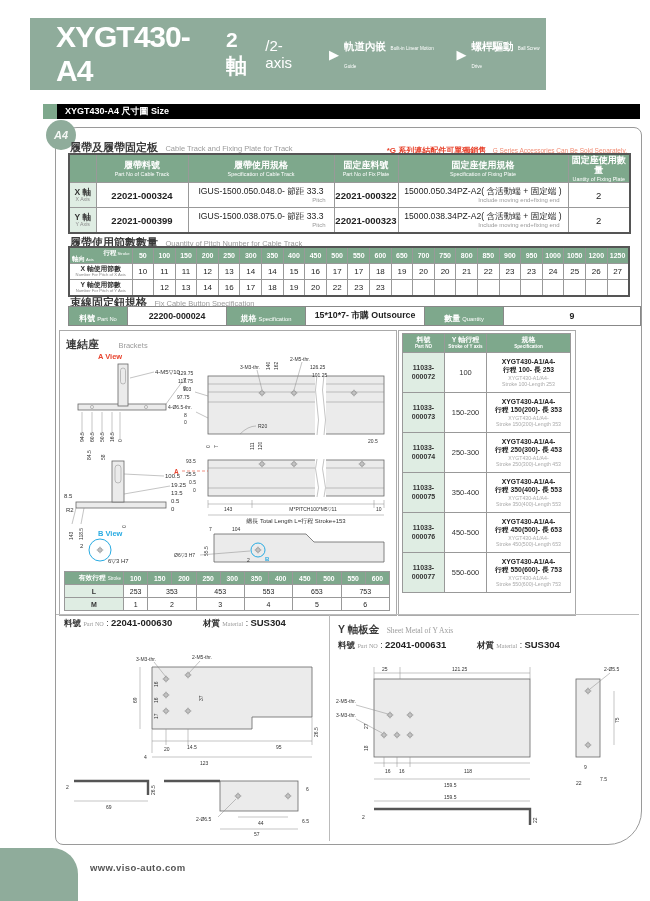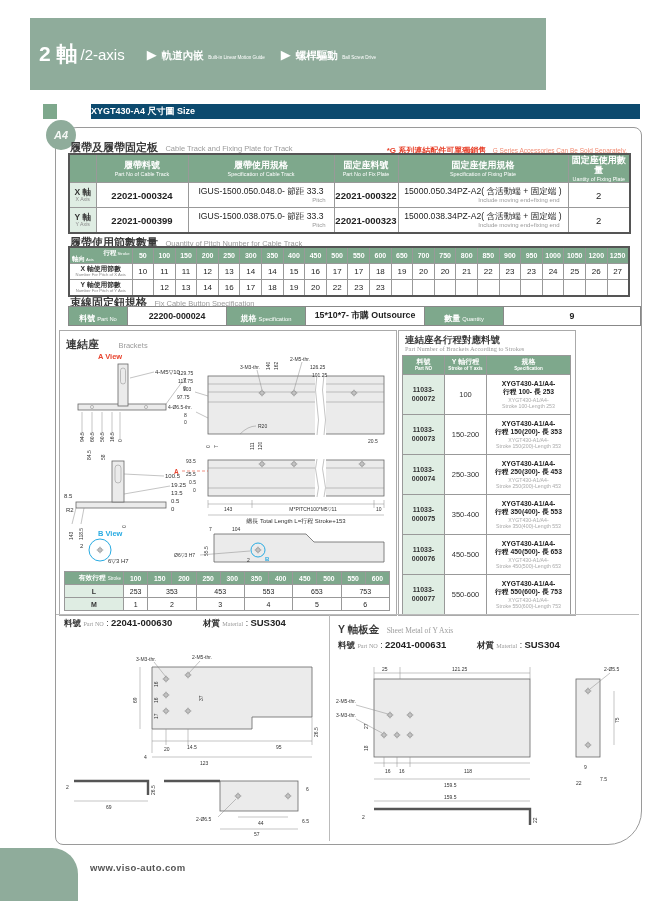--- a/index.html
+++ b/index.html
@@ -14,22 +14,22 @@
   .band .axen{font-size:15px;color:#fff;margin-left:3px;}
   .features{display:flex;margin-left:22px;gap:16px;}
   .feature{display:flex;align-items:center;gap:5px;color:#fff;}
   .feature .tri{font-size:13px;line-height:1;}
   .fcol .zh{font-size:10.5px;font-weight:bold;line-height:1.2;}
   .fcol .en{font-size:4.6px;line-height:1.2;}
 
   
   .secbar{position:absolute;left:43px;top:104px;width:597px;height:15px;display:flex;}
   .secbar .sq{width:14px;height:15px;background:#7ea88c;}
-  .secbar .bar{flex:1;background:#0c4a6e;color:#fff;font-size:9px;font-weight:bold;
-               line-height:15px;margin-left:34px;}
+  .secbar .bar{flex:1;background:#000000;color:#fff;font-size:9px;font-weight:bold;
+               line-height:15px;padding-left:8px;}
 
   
   .mainbox{position:absolute;left:55px;top:127px;width:585px;height:716px;background:#fff;
            border:1px solid #9a9a9a;border-radius:22px 8px 34px 8px;}
   .badge{position:absolute;left:-10px;top:-8px;width:30px;height:30px;border-radius:50%;
          background:#8fac9b;color:#f4f8f5;font-size:11px;font-weight:bold;font-style:italic;
          display:flex;align-items:center;justify-content:center;}
 
   .stitle{position:absolute;left:14px;white-space:nowrap;}
   .stitle .zh{font-size:11px;font-weight:bold;color:#3a3a3a;}
@@ -133,20 +133,21 @@
   .footgreen{position:absolute;left:0;top:848px;width:78px;height:53px;background:#8fac9b;
              border-top-right-radius:26px;}
   .url{position:absolute;left:90px;top:862px;font-size:9.5px;font-weight:bold;color:#555;letter-spacing:.4px;}
 </style>
 </head>
 <body>
 
 <div id="page">
 
   <div class="band">
+    <span class="model">XYGT430-A4</span>
     <span class="axzh">2 軸</span>
     <span class="axen">/2-axis</span>
     <div class="features">
       <div class="feature">
         <span class="tri">▶</span>
         <span class="fcol">
           <span class="zh">軌道內嵌</span>
           <span class="en">Built-in Linear Motion Guide</span>
         </span>
       </div>
@@ -561,24 +562,20 @@
               <td colspan="2">3</td>
               <td colspan="2">4</td>
               <td colspan="2">5</td>
               <td colspan="2">6</td>
             </tr>
         </tbody>
       </table>
     </div>
 
     <div class="dbox" id="partsbox">
-      <div class="dtitle">
-        <span class="zh">連結座各行程對應料號</span>
-        <span class="en">Part Number of Brackets According to Strokes</span>
-      </div>
       <table class="tparts">
         <colgroup>
             <col style="width:42px">
             <col style="width:42px">
             <col style="width:84px">
           </colgroup>
         <thead>
             <tr id="bp-head">
               <th>
                 <span class="thz">料號</span>

